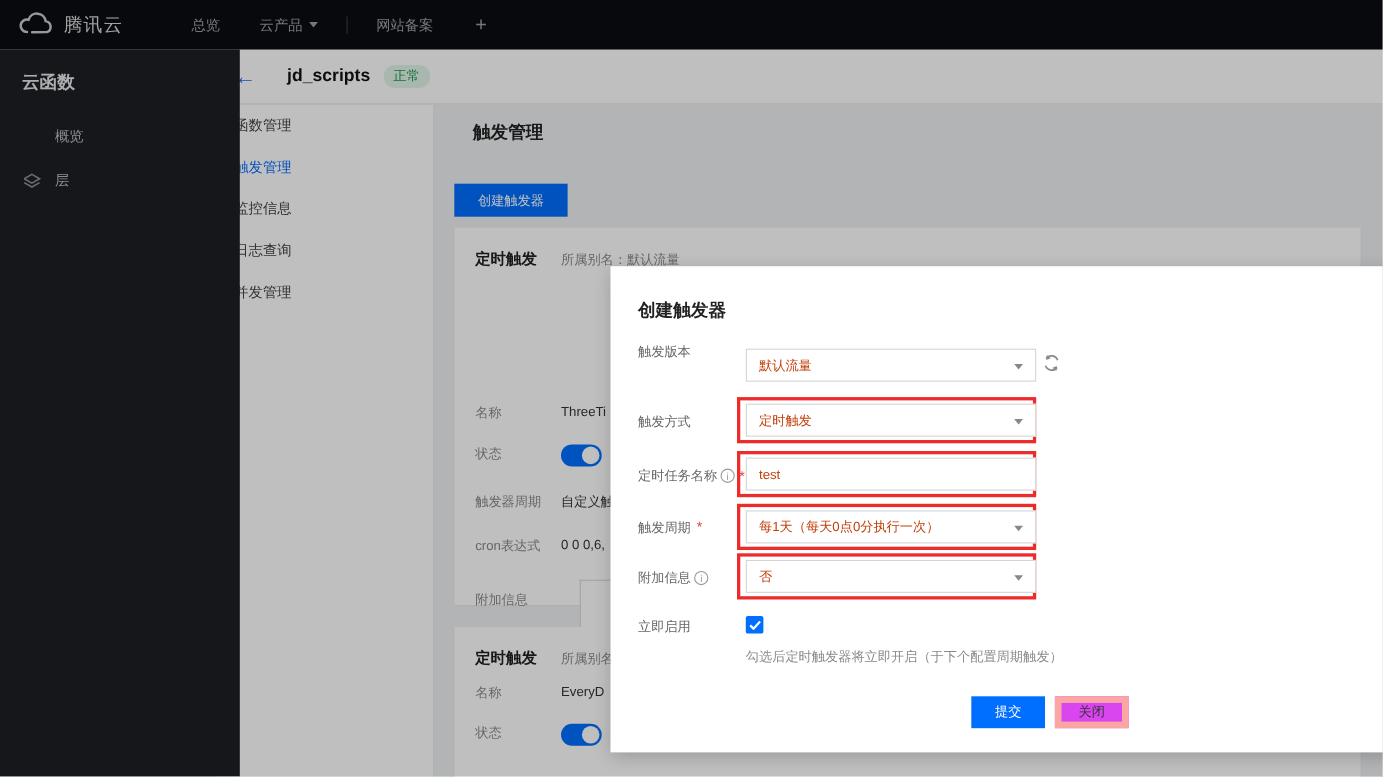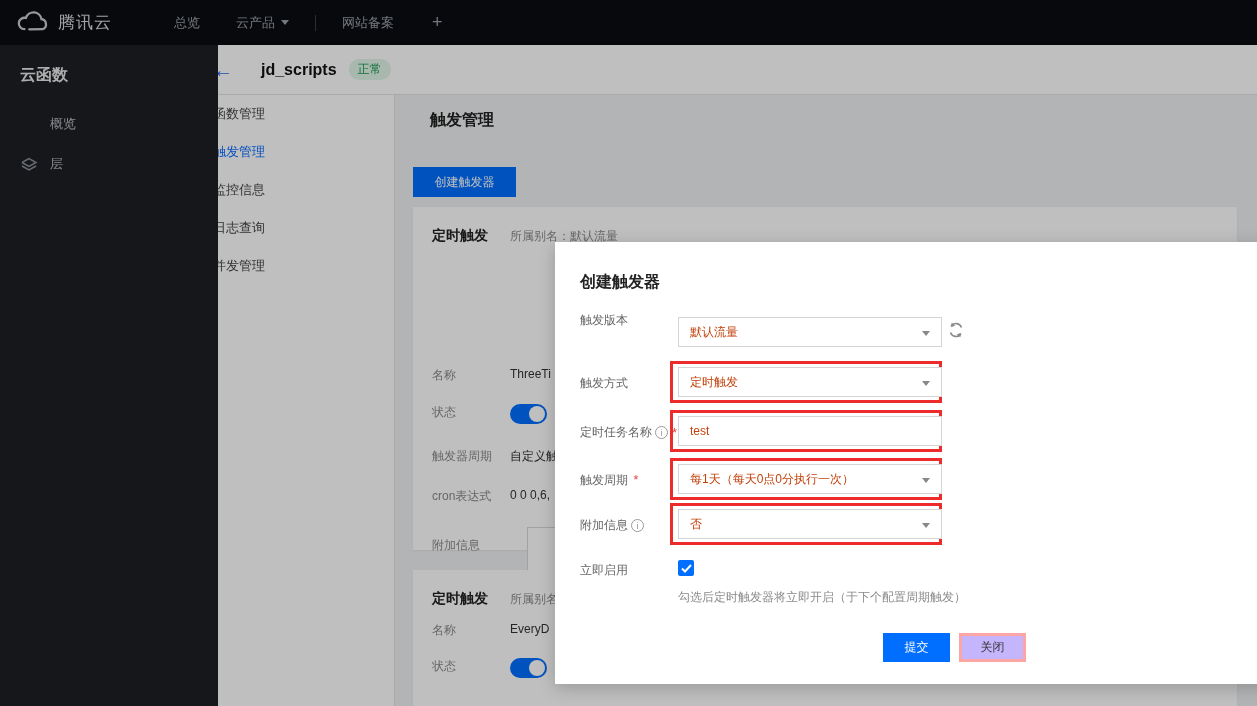--- a/index.html
+++ b/index.html
@@ -65,21 +65,21 @@
   .info-ico { display:inline-block; width:13px; height:13px; border:1px solid #999; border-radius:50%; color:#999; font-size:9px; line-height:12px; text-align:center; margin-left:3px; font-style:normal; }
   .req { color:#e54545; margin-left:4px; font-size:13px; }
   .m-select, .m-input { position:absolute; left:123px; width:264px; height:30px; border:1px solid #d5d5d5; background:#fff; display:flex; align-items:center; padding-left:11px; color:#c2410c; font-size:12px; cursor:pointer; }
   .sel-caret { position:absolute; right:11px; top:13px; width:0; height:0; border-left:4px solid transparent; border-right:4px solid transparent; border-top:5px solid #888; }
   .red-rect { position:absolute; left:115px; width:272px; height:42px; border:3px solid #ee2b2b; pointer-events:none; }
   .refresh { position:absolute; left:392px; cursor:pointer; }
   .checkbox { position:absolute; left:123px; top:318px; width:16px; height:16px; background:#006eff; border-radius:2px; display:flex; align-items:center; justify-content:center; cursor:pointer; }
   .hint { position:absolute; left:123px; top:347px; color:#8a8a8a; font-size:12px; }
   .btn { position:absolute; top:391px; width:67px; height:29px; font-size:12px; cursor:pointer; display:flex; align-items:center; justify-content:center; }
   .btn-submit { left:328px; background:#006eff; color:#fff; border:none; }
-  .btn-close { left:404px; background:#c4b5fd; color:#333; border:3px solid #fca5a5; }
+  .btn-close { left:404px; background:#d946ef; color:#333; border:6px solid #fca5a5; }
 </style>
 </head>
 <body>
 
 <div class="topnav">
   <div class="brand">
     <svg width="34" height="23" viewBox="0 0 36 24">
       <path d="M9 19 a6 6 0 1 1 1.5-11.8 A8.5 8.5 0 0 1 27 8.5 a5.5 5.5 0 0 1 1.2 10.6 L14 19.2" fill="none" stroke="#c9ccd1" stroke-width="2.4" stroke-linecap="round"></path>
     </svg>
     <span class="brand-name">腾讯云</span>

